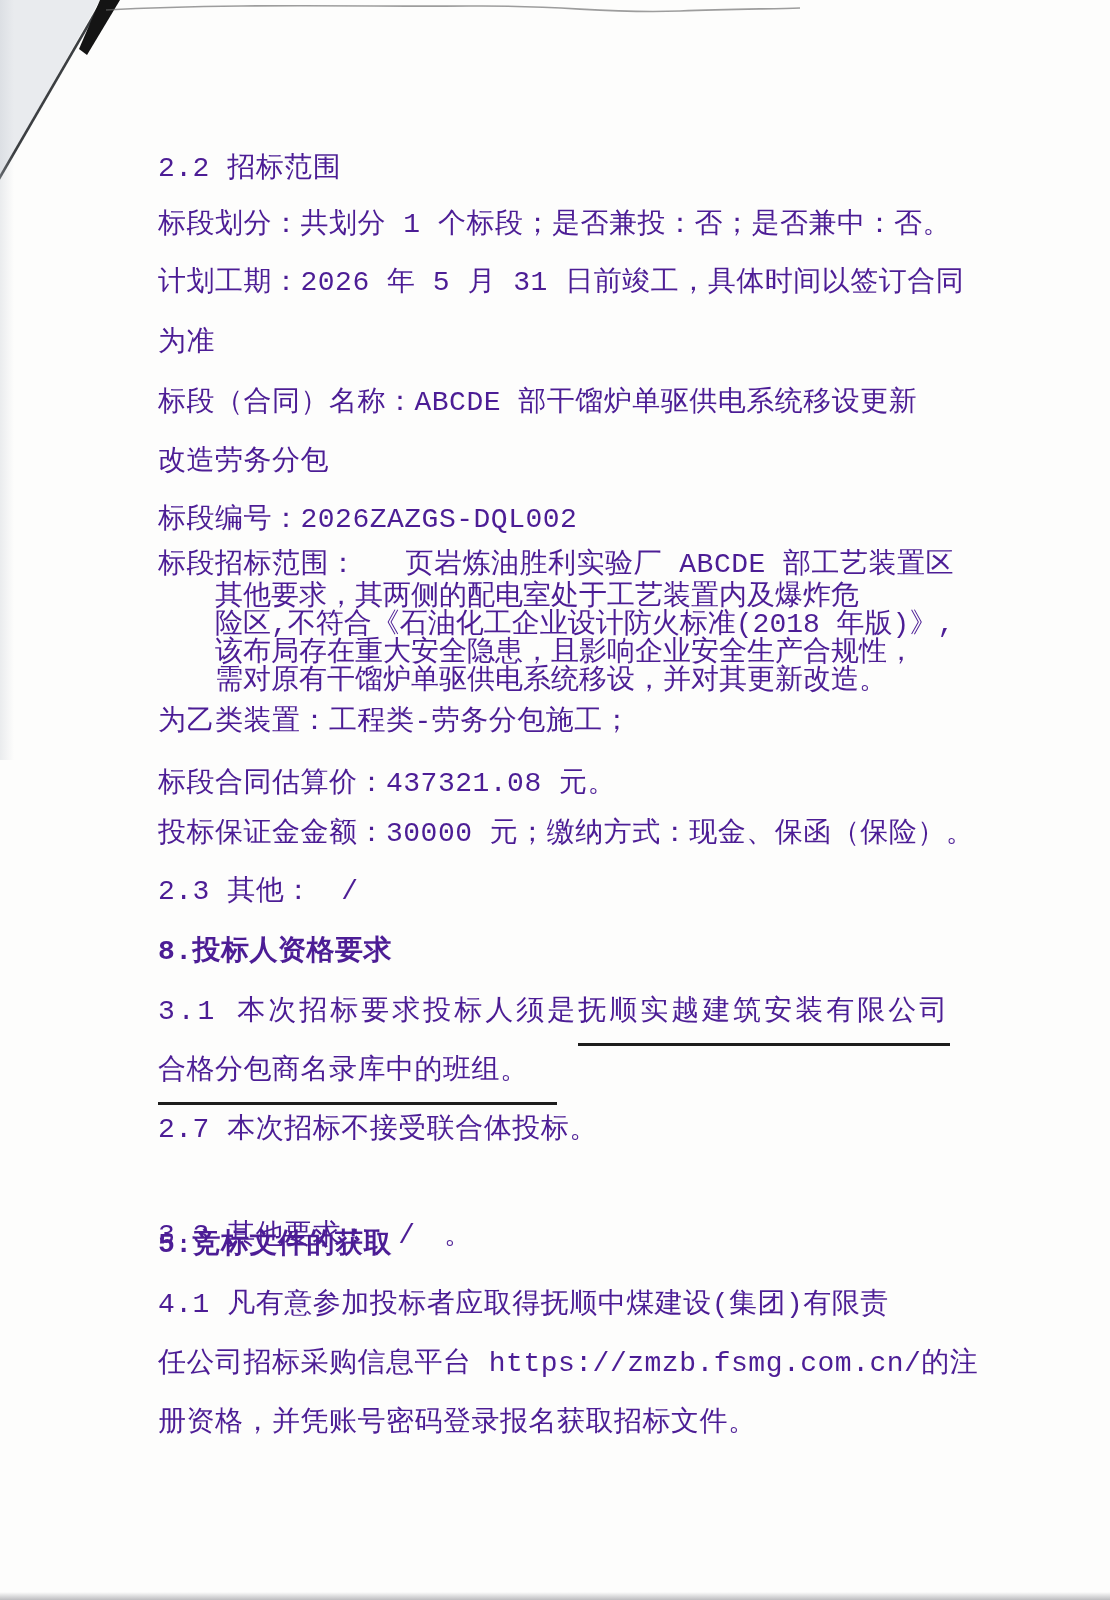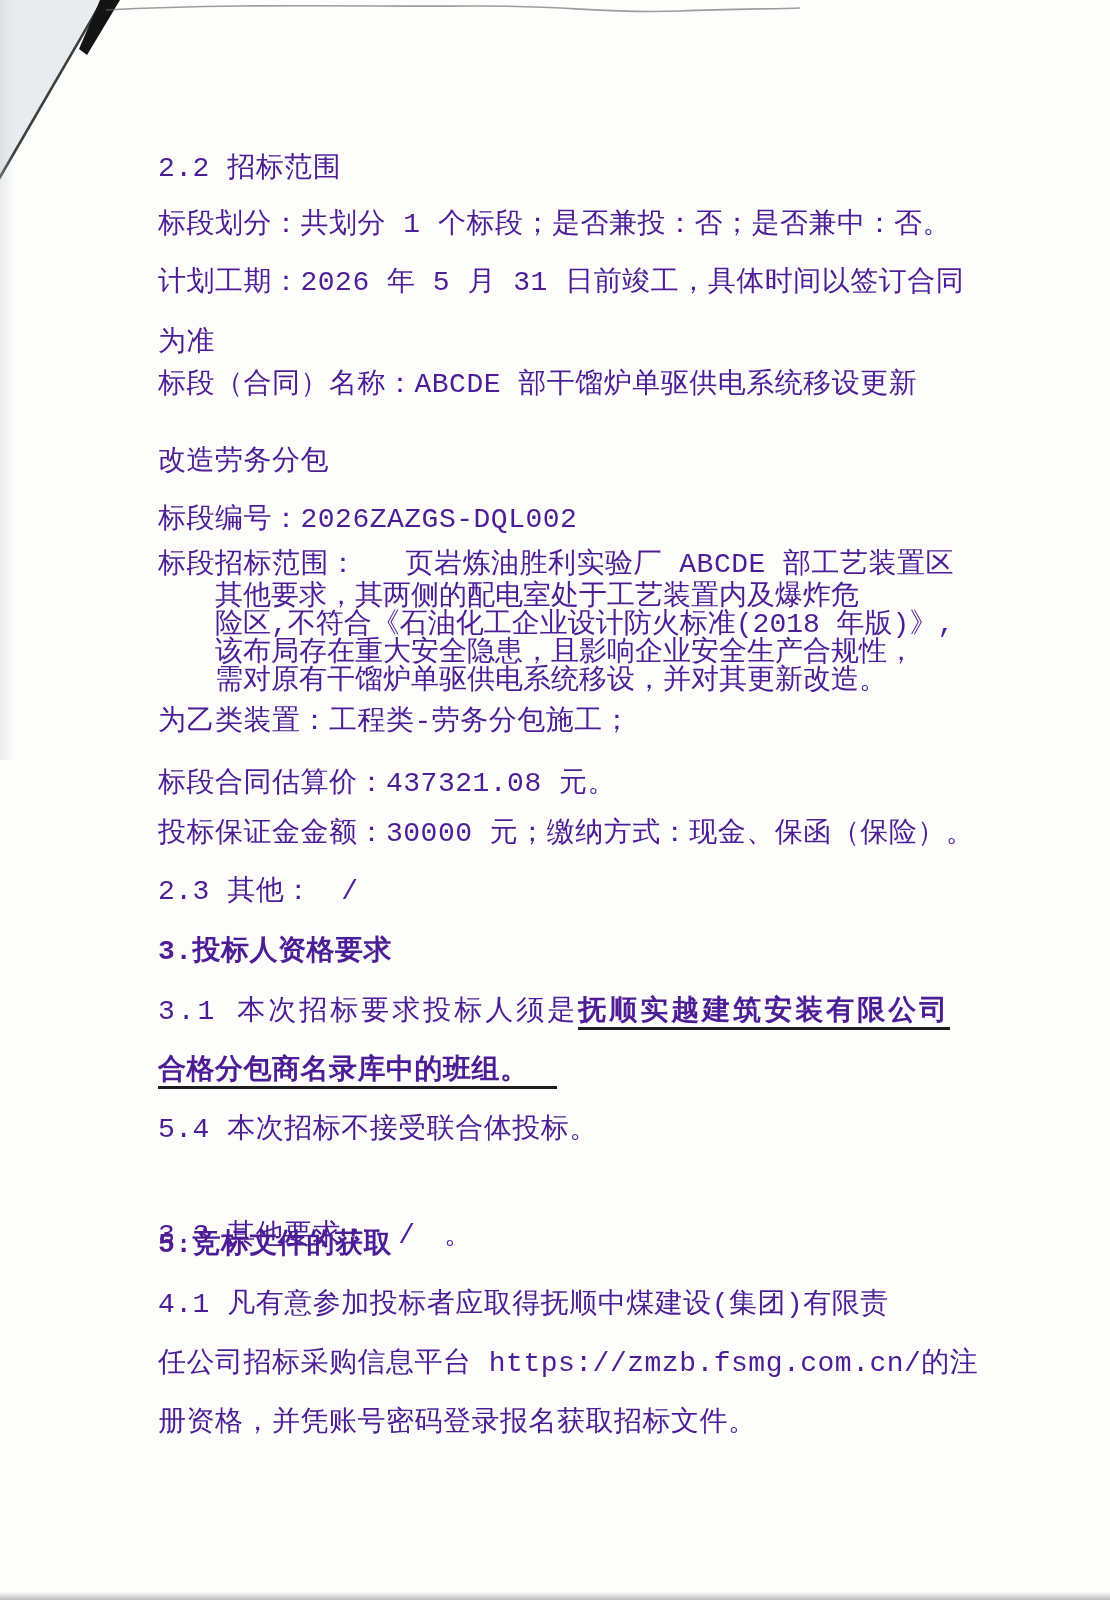--- a/index.html
+++ b/index.html
@@ -15,21 +15,21 @@
     position:absolute;
     left:158px;
     font-size:28px;
     line-height:1.15;
     white-space:nowrap;
     letter-spacing:0.5px;
   }
   .b{font-weight:700;}
   .scope-ln{left:215px;font-size:28px;letter-spacing:0;}
   .scope-gap{display:inline-block;width:48px;}
-  .ul{border-bottom:3px solid #1d1d1d;padding-bottom:0;font-weight:bold;}
+  .ul{border-bottom:3px solid #1d1d1d;padding-bottom:16px;}
   .ul-ext{padding-right:28px;}
   .spread{letter-spacing:3px;}
   .fold-svg{position:absolute;top:0;left:0;}
   .top-crease-svg{position:absolute;top:0;left:0;}
   .bottom-shadow{
     position:absolute;bottom:0;left:0;width:100%;height:8px;
     background:linear-gradient(to bottom, rgba(120,120,125,0) 0%, rgba(110,110,118,0.45) 100%);
   }
   .left-tint{
     position:absolute;top:0;left:0;width:14px;height:760px;
@@ -51,47 +51,47 @@
   </svg>
   <div class="left-tint"></div>
   <div class="bottom-shadow"></div>
 
   <main>
 
     <div class="ln" style="top:153px">2.2 招标范围</div>
     <div class="ln" style="top:209px">标段划分：共划分 1 个标段；是否兼投：否；是否兼中：否。</div>
     <div class="ln" style="top:267px">计划工期：2026 年 5 月 31 日前竣工，具体时间以签订合同</div>
     <div class="ln" style="top:327px">为准</div>
-    <div class="ln" style="top:369px">标段（合同）名称：ABCDE 部干馏炉单驱供电系统移设更新</div>
+    <div class="ln" style="top:387px">标段（合同）名称：ABCDE 部干馏炉单驱供电系统移设更新</div>
     <div class="ln" style="top:446px">改造劳务分包</div>
     <div class="ln" style="top:504px">标段编号：2026ZAZGS-DQL002</div>
 
     <div class="ln" style="top:549px">
       <span>标段招标范围：</span><span class="scope-gap"></span><span>页岩炼油胜利实验厂 ABCDE 部工艺装置区</span>
     </div>
     <div class="ln scope-ln" style="top:581px">其他要求，其两侧的配电室处于工艺装置内及爆炸危</div>
     <div class="ln scope-ln" style="top:609px">险区,不符合《石油化工企业设计防火标准(2018 年版)》,</div>
     <div class="ln scope-ln" style="top:637px">该布局存在重大安全隐患，且影响企业安全生产合规性，</div>
     <div class="ln scope-ln" style="top:665px">需对原有干馏炉单驱供电系统移设，并对其更新改造。</div>
 
     <div class="ln" style="top:706px">为乙类装置：工程类-劳务分包施工；</div>
     <div class="ln" style="top:768px">标段合同估算价：437321.08 元。</div>
     <div class="ln" style="top:818px">投标保证金金额：30000 元；缴纳方式：现金、保函（保险）。</div>
     <div class="ln" style="top:876px">2.3 其他：　/</div>
 
-    <div class="ln b" style="top:936px">3.投标人资格要求</div>
+    <div class="ln b" style="top:936px">8.投标人资格要求</div>
 
     <div class="ln spread" style="top:996px">
       <span>3.1 本次招标要求投标人须是</span><span class="ul">抚顺实越建筑安装有限公司</span>
     </div>
     <div class="ln" style="top:1055px">
       <span class="ul ul-ext">合格分包商名录库中的班组。</span>
     </div>
 
-    <div class="ln" style="top:1114px">5.4 本次招标不接受联合体投标。</div>
+    <div class="ln" style="top:1114px">2.7 本次招标不接受联合体投标。</div>
     <div class="ln" style="top:1220px">3.3 其他要求：　/　。</div>
 
     <div class="ln b" style="top:1229px">5.竞标文件的获取</div>
 
     <div class="ln" style="top:1289px">4.1 凡有意参加投标者应取得抚顺中煤建设(集团)有限责</div>
     <div class="ln" style="top:1348px">任公司招标采购信息平台 https://zmzb.fsmg.com.cn/的注</div>
     <div class="ln" style="top:1407px">册资格，并凭账号密码登录报名获取招标文件。</div>
 
   </main>
 </div>

